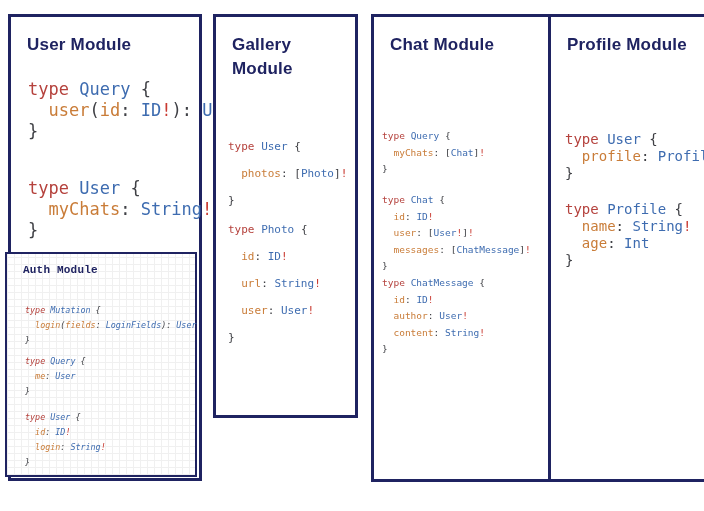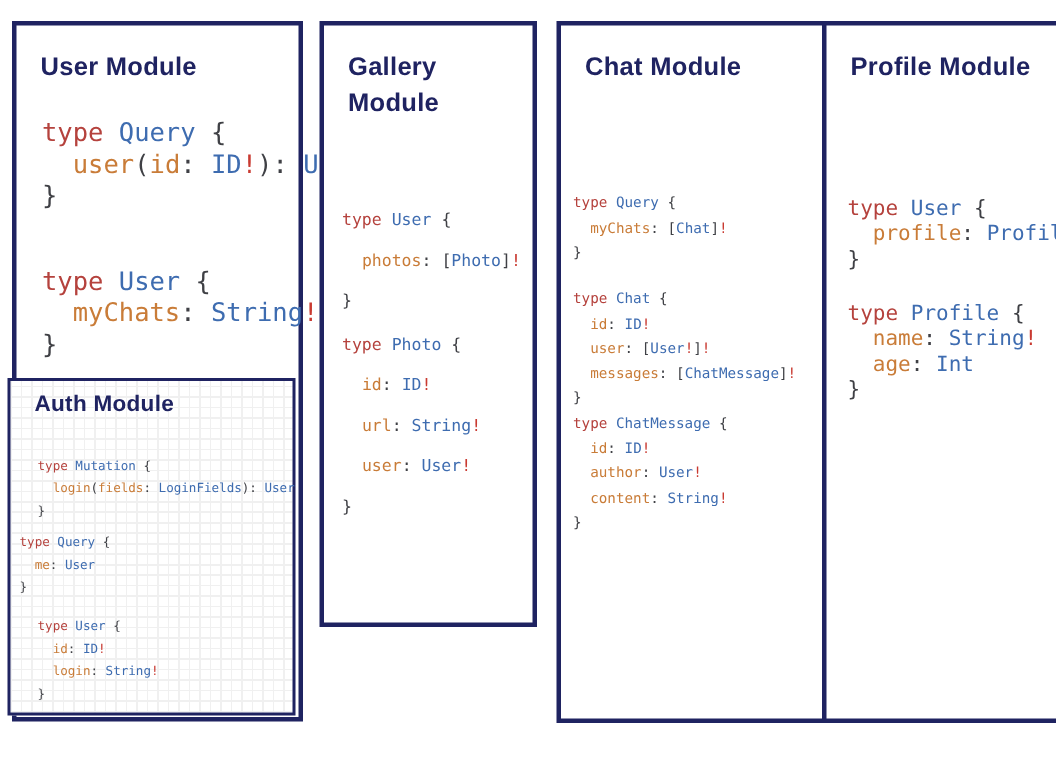--- a/index.html
+++ b/index.html
@@ -9,34 +9,34 @@
   .m-user   {left:8px;  top:14px;  width:194px;height:467px;}
   .m-gallery{left:213px;top:14px;  width:145px;height:404px;}
   .m-chat   {left:371px;top:14px;  width:194px;height:468px;}
   .m-profile{left:548px;top:14px;  width:161px;height:468px;}
   .m-auth   {left:5px;  top:252px; width:192px;height:225px;border-width:2px;z-index:2;
              background-image:
                repeating-linear-gradient(0deg,  var(--grid,#f0f0f0) 0,var(--grid,#f0f0f0) 1px,transparent 1px,transparent 7px),
                repeating-linear-gradient(90deg, var(--grid,#f0f0f0) 0,var(--grid,#f0f0f0) 1px,transparent 1px,transparent 7px);}
   .title{position:absolute;left:16px;right:0;top:16px;margin:0;
          font:700 17px/24px "Liberation Sans",sans-serif;color:var(--navy,#1f2361);letter-spacing:.2px;}
-  .m-auth .title{top:6px;font-size:15px;line-height:20px;}
+  .m-auth .title{top:6px;font-size:11px;line-height:20px;font-family:Liberation Mono, monospace;}
   .code{position:absolute;margin:0;white-space:pre;
         font-family:"DejaVu Sans Mono","Liberation Mono",monospace;color:var(--punct,#3f4045);}
   .c-user{font-size:17px;line-height:21px;}
   .c-gallery{font-size:11px;line-height:27px;}
   .c-chat{font-size:9.5px;line-height:16.5px;}
   .c-profile{font-size:14px;line-height:17px;}
-  .c-auth{font-size:8.4px;line-height:15px;}
+  .c-auth{font-size:8.4px;line-height:15px;font-style:italic;}
   
   .u1{left:17px;top:62px;}  .u2{left:17px;top:161px;}
   .g1{left:12px;top:116px;} .g2{left:12px;top:199px;}
   .h1{left:8px; top:111px;} .h2{left:8px;top:175px;}  .h3{left:8px;top:258px;}
   .p1{left:14px;top:114px;} .p2{left:14px;top:184px;}
-  .a1{left:18px;top:49px;}  .a2{left:6px;top:100px;} .a3{left:18px;top:156px;}
+  .a1{left:18px;top:49px;}  .a2{left:18px;top:100px;} .a3{left:18px;top:156px;}
   
   .kw{color:var(--keyword,#b5423d);}
   .ty{color:var(--typename,#3e6cb0);}
   .fd{color:var(--field,#c97c38);}
   .bg{color:var(--bang,#c93a31);}
   .pu{color:var(--punct,#3f4045);}
 </style>
 </head>
 <body>
 

